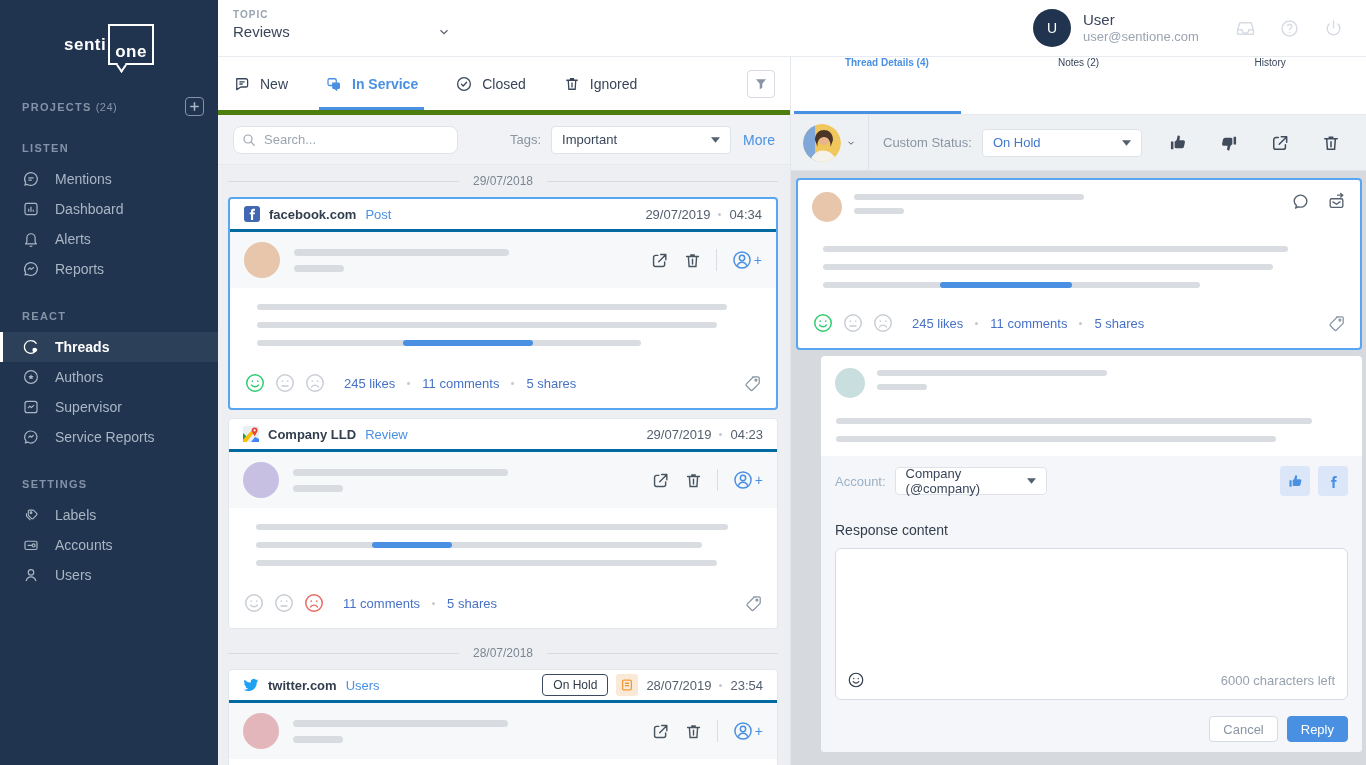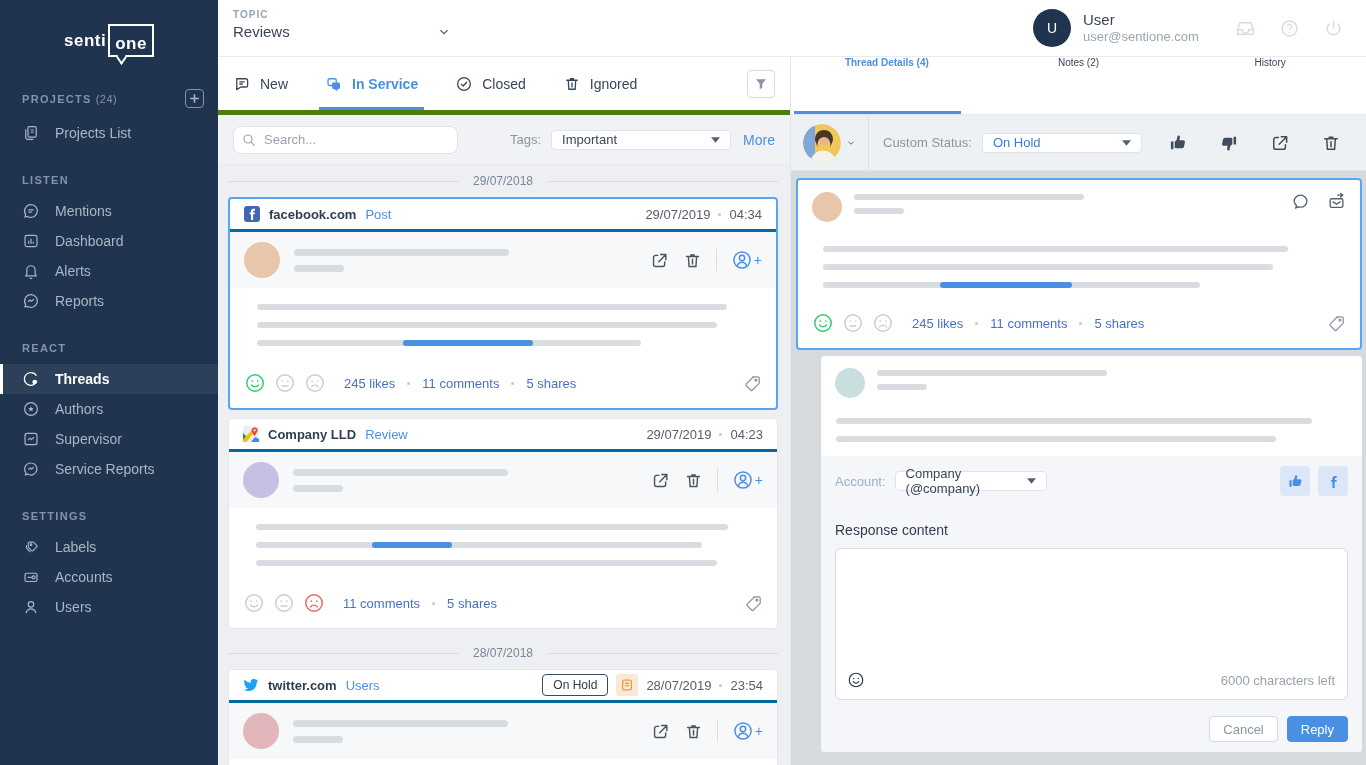--- a/index.html
+++ b/index.html
@@ -4,21 +4,21 @@
 <style>
   * { margin:0; padding:0; box-sizing:border-box; }
   html,body { width:1366px; height:765px; overflow:hidden; background:#fff;
     font-family:"Liberation Sans","DejaVu Sans",sans-serif; }
   .app { display:flex; width:1366px; height:765px; }
 
   
   .sidebar { width:218px; flex-shrink:0; background:#21344f; color:#a9b6c5; height:100%; }
   .logo { display:flex; justify-content:center; align-items:center; margin-top:24px; color:#fff;
     font-size:17px; font-weight:700; letter-spacing:.5px; }
-  .logo-box { border:2px solid #fff; padding:8px 5px 1px 5px; margin-left:2px; position:relative; }
+  .logo-box { border:2px solid #fff; padding:16px 5px 1px 5px; margin-left:2px; position:relative; }
   .logo-box::after { content:""; position:absolute; left:7px; bottom:-7px; width:7px; height:7px;
     background:#21344f; border-right:2px solid #fff; border-bottom:2px solid #fff;
     transform:rotate(45deg) skew(10deg,10deg); }
   .side-header { font-size:11px; font-weight:700; letter-spacing:1.3px; color:#8393a8;
     margin:26px 14px 10px 22px; display:flex; align-items:center; }
   .side-header .count { font-weight:400; letter-spacing:.5px; margin-left:4px; }
   .add-btn { margin-left:auto; width:19px; height:19px; border:1.5px solid #8393a8; border-radius:4px;
     display:flex; align-items:center; justify-content:center; cursor:pointer; color:#a9b6c5; }
   .side-item { display:flex; align-items:center; height:30px; padding-left:22px; gap:15px;
     font-size:14px; color:#a9b6c5; cursor:pointer; }
@@ -65,21 +65,21 @@
   
   .filterbar { height:50px; background:#f0f2f5; display:flex; align-items:center; padding:0 15px;
     border-bottom:1px solid #e6e9ed; flex-shrink:0; }
   .search-wrap { position:relative; width:225px; }
   .search-wrap svg { position:absolute; left:8px; top:6px; width:16px; height:16px; color:#9aa5b1; }
   .search-input { width:100%; height:28px; border:1px solid #dfe3e9; border-radius:8px;
     padding:0 8px 0 30px; font-size:13px; color:#39455a; outline:none; background:#fff;
     font-family:inherit; }
   .search-input::placeholder { color:#9aa5b1; }
   .tags-label { margin-left:auto; font-size:13px; color:#8a95a3; }
-  .select { height:20px; background:#fff; border:1px solid #dfe3e9; border-radius:4px;
+  .select { height:28px; background:#fff; border:1px solid #dfe3e9; border-radius:4px;
     display:flex; align-items:center; justify-content:space-between; padding:0 10px; font-size:13px;
     color:#39455a; cursor:pointer; }
   .select .caret { width:9px; height:6px; color:#55606e; flex-shrink:0; margin-left:8px; }
   .tags-select { width:180px; margin-left:10px; }
   .more-link { margin-left:12px; font-size:14px; color:#4a90e2; cursor:pointer; }
 
   
   .list { flex:1; background:#edeff3; overflow:hidden; padding:0 12px 0 10px; }
   .date-sep { height:32px; display:flex; align-items:center; gap:14px; font-size:12px; color:#7a8694; }
   .date-sep .line { flex:1; height:1px; background:#d8dce1; }
@@ -190,28 +190,20 @@
 
     <div class="side-header" style="margin-top:32px;">
       <span>PROJECTS</span>
       <span class="count">(24)</span>
       <span class="add-btn">
         <svg viewBox="0 0 24 24" fill="none" stroke="currentColor" stroke-width="2.2">
             <path d="M12 6v12M6 12h12"></path>
           </svg>
       </span>
     </div>
-    <div class="side-item">
-      <svg viewBox="0 0 24 24" fill="none" stroke="currentColor" stroke-width="1.6">
-          <rect x="8" y="3.5" width="11" height="14" rx="2"></rect>
-          <path d="M5 7v11a2.5 2.5 0 0 0 2.5 2.5H15"></path>
-          <path d="M11.5 8h4M11.5 11h4"></path>
-        </svg>
-      <span>Projects List</span>
-    </div>
 
     <div class="side-header">
       <span>LISTEN</span>
     </div>
     <div class="side-item">
       <svg viewBox="0 0 24 24" fill="none" stroke="currentColor" stroke-width="1.6">
           <path d="M12 3.5a8.5 8.5 0 1 1-4.6 15.7L4 20l.9-3.3A8.5 8.5 0 0 1 12 3.5z"></path>
           <path d="M8.5 10.5h7M8.5 13.5h4.5"></path>
         </svg>
       <span>Mentions</span>

